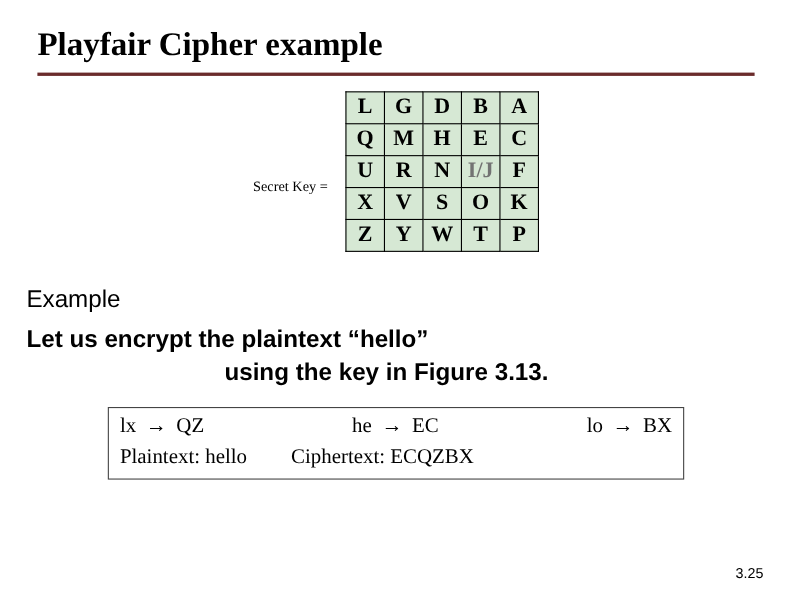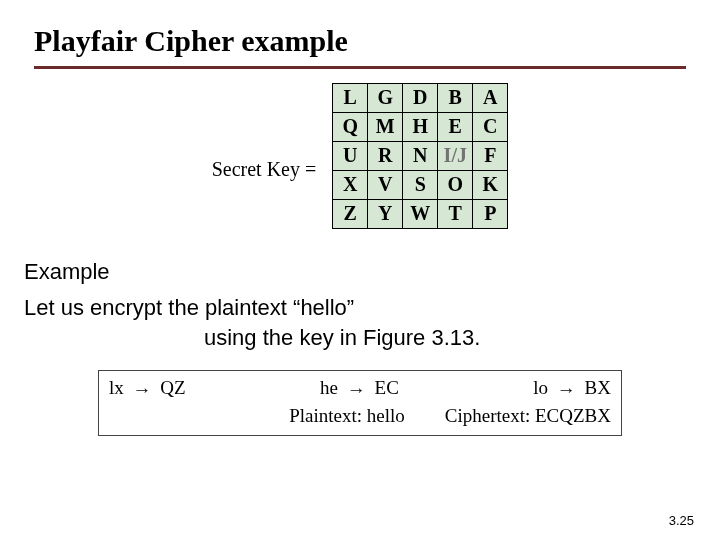--- a/index.html
+++ b/index.html
@@ -37,21 +37,21 @@
   }
   .secret-wrap {
     display: flex;
     align-items: center;
     justify-content: center;
     gap: 16px;
     margin: 14px auto 8px auto;
   }
   .secret-label {
     font-family: 'Times New Roman', Georgia, serif;
-    font-size: 20px;
+    font-size: 13px;
     white-space: nowrap;
     margin-top: 28px;
   }
   table.key {
     border-collapse: collapse;
     background: #d6e8d4;
   }
   table.key td {
     border: 1.5px solid #000;
     width: 34px;
@@ -66,20 +66,21 @@
   .example-head {
     padding: 22px 0 0 24px;
     font-family: Arial, Helvetica, sans-serif;
     font-size: 22px;
   }
   .example-body {
     padding: 8px 28px 0 24px;
     font-family: 'Trebuchet MS', 'Segoe UI', Arial, sans-serif;
     font-size: 22px;
     line-height: 1.4;
+    font-weight: bold;
   }
   .line2 {
     padding-left: 180px;
   }
   .cipher-box {
     margin: 16px auto 0 auto;
     width: 502px;
     border: 1px solid #444;
     padding: 6px 10px 8px 10px;
     font-family: 'Times New Roman', Georgia, serif;
@@ -87,21 +88,21 @@
   }
   .cipher-row {
     display: flex;
     justify-content: space-between;
     margin-bottom: 6px;
   }
   .map { white-space: nowrap; }
   .arrow { padding: 0 4px; }
   .bottom-row {
     display: flex;
-    justify-content: flex-end;
+    justify-content: flex-start;
     gap: 40px;
   }
   .pagenum {
     position: absolute;
     right: 26px;
     bottom: 12px;
     font-family: Arial, Helvetica, sans-serif;
     font-size: 13px;
   }
 </style>

